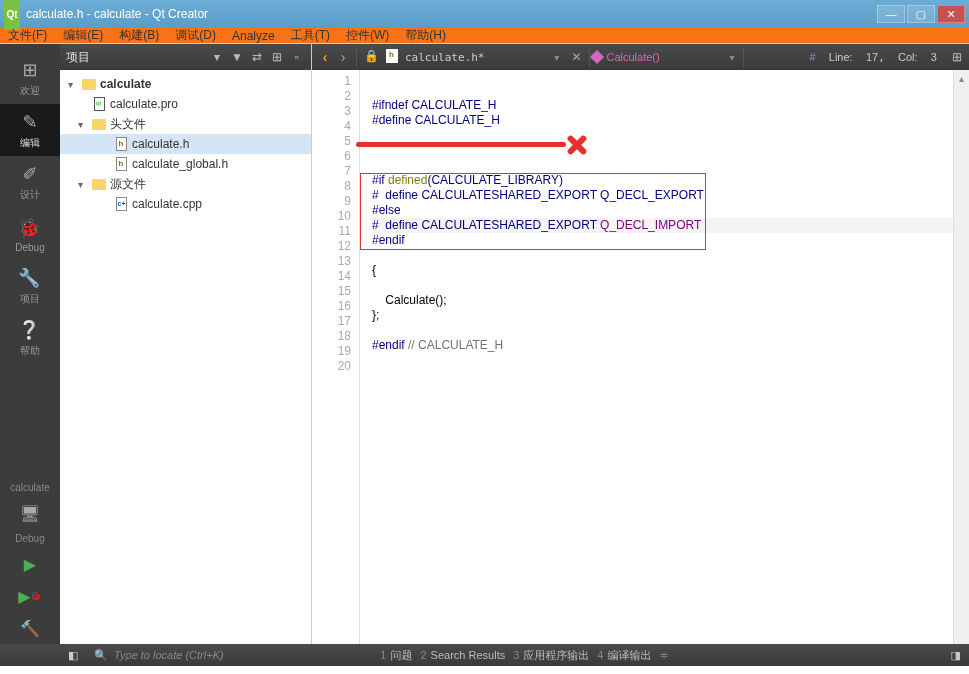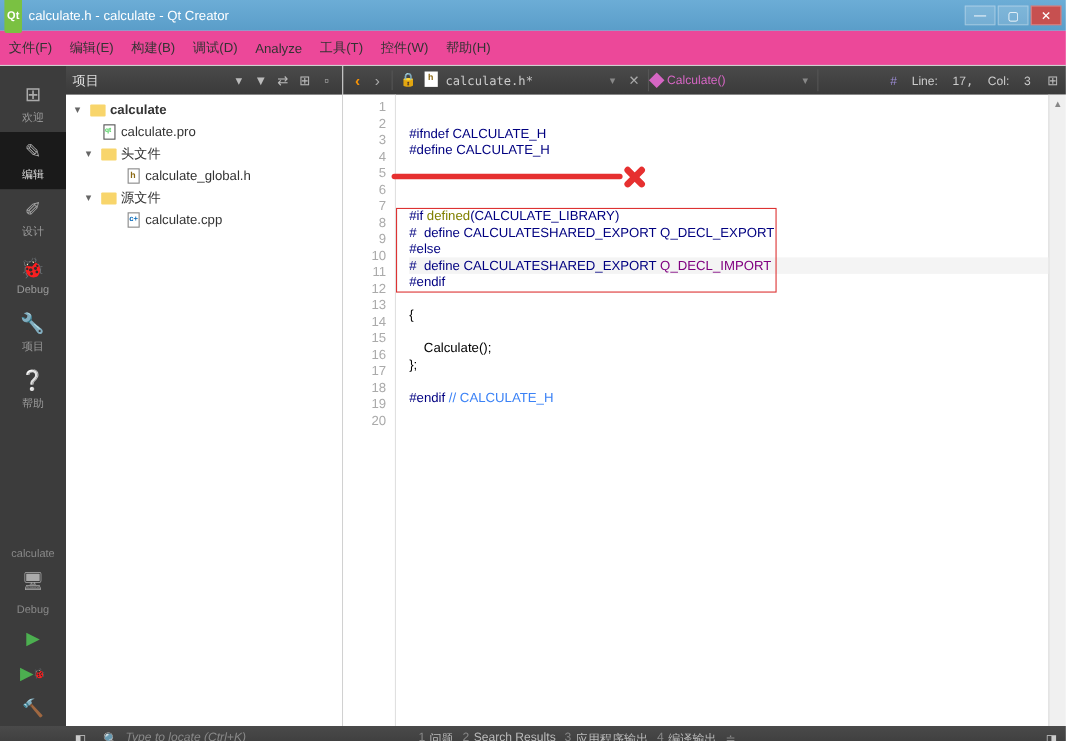--- a/index.html
+++ b/index.html
@@ -7,21 +7,21 @@
 
 
 .titlebar { height: 28px; background: linear-gradient(#6cadd6, #5a9dc9); display: flex; align-items: center; color: #fff; padding: 0 4px; }
 .titlebar-icon { width: 16px; height: 32px; background: #7ac142; border-radius: 2px; margin-right: 6px; display: flex; align-items: center; justify-content: center; font-size: 10px; font-weight: bold; }
 .titlebar-text { flex: 1; font-size: 12px; }
 .win-controls { display: flex; gap: 2px; }
 .win-btn { width: 28px; height: 18px; background: rgba(255,255,255,0.15); border: 1px solid rgba(255,255,255,0.3); display: flex; align-items: center; justify-content: center; font-size: 11px; }
 .win-close { background: #c75050; }
 
 
-.menubar { height: 32px; background: #ec4899; border-bottom: 1px solid #d0d0d0; display: flex; align-items: center; }
+.menubar { height: 16px; background: #f97316; border-bottom: 1px solid #d0d0d0; display: flex; align-items: center; }
 .menu-item { padding: 0 8px; height: 100%; display: flex; align-items: center; color: #333; }
 
 
 .main-area { display: flex; height: calc(100% - 28px - 24px - 22px); }
 
 
 .sidebar-left { width: 60px; background: #3c3c3c; display: flex; flex-direction: column; align-items: center; padding-top: 8px; }
 .side-item { width: 100%; height: 52px; display: flex; flex-direction: column; align-items: center; justify-content: center; color: #999; font-size: 10px; cursor: pointer; }
 .side-item.active { background: #1a1a1a; color: #ddd; }
 .side-icon { width: 24px; height: 24px; display: flex; align-items: center; justify-content: center; font-size: 18px; margin-bottom: 2px; color: #aaa; }
@@ -70,21 +70,21 @@
 .editor-body { flex: 1; display: flex; overflow: hidden; position: relative; }
 .gutter { width: 48px; background: #fff; text-align: right; padding: 4px 8px 0 0; font-family: "Consolas", monospace; font-size: 12px; color: #aaa; border-right: 1px solid #e0e0e0; }
 .gutter-line { height: 15px; line-height: 15px; }
 .code { flex: 1; padding: 4px 0 0 12px; font-family: "Consolas", monospace; font-size: 12px; position: relative; margin-top: 24px; }
 .code-line { height: 15px; line-height: 15px; white-space: pre; }
 .code-line.hl { background: #f4f4f4; }
 .kw { color: #808000; }
 .pp { color: #000080; }
 .macro { color: #000080; }
 .cls { color: #800080; }
-.cmt { color: #3b82f6; }
+.cmt { color: #737373; }
 .fold-mark { display: inline-block; width: 10px; color: #888; margin-left: -10px; font-size: 10px; }
 
 .annotation-cross { position: absolute; left: 205px; top: 38px; width: 30px; height: 26px; }
 .annotation-cross::before, .annotation-cross::after { content: ""; position: absolute; width: 24px; height: 6px; background: #e63030; border-radius: 3px; top: 10px; }
 .annotation-cross::before { transform: rotate(45deg); }
 .annotation-cross::after { transform: rotate(-45deg); }
 .annotation-strike { position: absolute; left: -4px; top: 48px; width: 210px; height: 5px; background: #e63030; border-radius: 3px; }
 
 .redbox { position: absolute; left: 0; top: 79px; width: 346px; height: 77px; border: 1px solid #d33; pointer-events: none; }
 
@@ -183,20 +183,26 @@
             <span class="file-icon file-pro"></span>
           </span>
         <span class="tree-label">calculate.pro</span>
       </div>
       <div class="tree-item indent-1">
         <span class="tree-caret">▾</span>
         <span class="tree-icon">
             <span class="folder-icon"></span>
           </span>
         <span class="tree-label">头文件</span>
+      </div>
+      <div class="tree-item indent-3 selected">
+        <span class="tree-icon">
+            <span class="file-icon file-h"></span>
+          </span>
+        <span class="tree-label">calculate.h</span>
       </div>
       <div class="tree-item indent-3">
         <span class="tree-icon">
             <span class="file-icon file-h"></span>
           </span>
         <span class="tree-label">calculate_global.h</span>
       </div>
       <div class="tree-item indent-1">
         <span class="tree-caret">▾</span>
         <span class="tree-icon">

